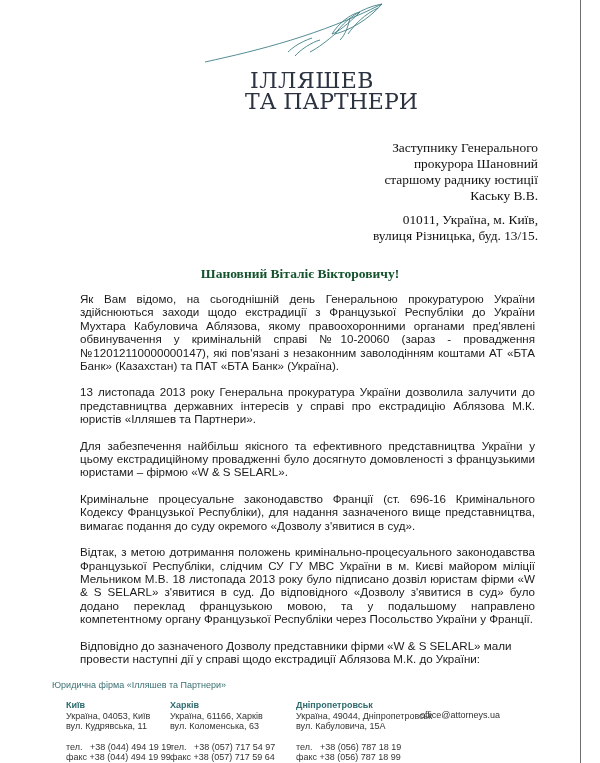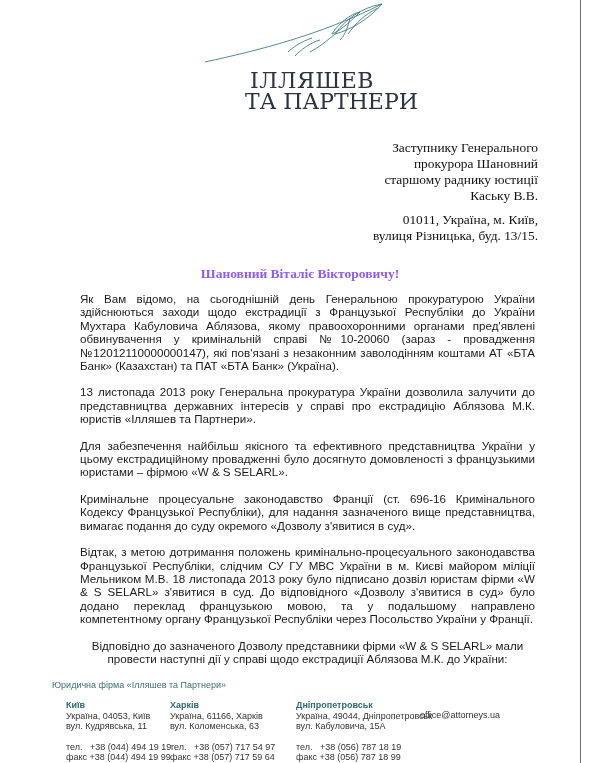--- a/index.html
+++ b/index.html
@@ -5,24 +5,24 @@
   html, body { margin: 0; padding: 0; background: #ffffff; }
   body { width: 600px; height: 763px; position: relative; overflow: hidden; }
   .page { position: absolute; left: 0; top: 0; width: 600px; height: 763px; background: #fff; }
   .edge-line { position: absolute; left: 580px; top: 0; width: 1px; height: 763px; background: #6e6e6e; }
   .logo { position: absolute; left: 200px; top: 0; width: 200px; height: 120px; }
   .logo svg { position: absolute; left: 0; top: 0; }
   .logo-name { position: absolute; left: 250px; top: 70px; font-family: "DejaVu Serif", serif; font-size: 22px; letter-spacing: 0.5px; color: #2b3240; line-height: 22px; }
   .logo-sub { position: absolute; left: 245px; top: 92px; font-family: "DejaVu Serif", serif; font-size: 22px; color: #2b3240; line-height: 20px; letter-spacing: 0px; }
   .addressee { position: absolute; right: 62px; top: 140px; text-align: right; font-family: "Liberation Serif", serif; font-size: 13.4px; line-height: 16px; color: #111; }
   .addressee .gap { height: 8px; }
-  .greeting { position: absolute; left: 0; width: 600px; top: 266px; text-align: center; font-family: "Liberation Serif", serif; font-weight: bold; font-size: 13.5px; color: #8b5cf6; }
+  .greeting { position: absolute; left: 0; width: 600px; top: 266px; text-align: center; font-family: "Liberation Serif", serif; font-weight: bold; font-size: 13.5px; color: #14532d; }
   .body { position: absolute; left: 80px; width: 455px; top: 292px; font-family: "Liberation Sans", sans-serif; font-size: 11.6px; line-height: 13.4px; color: #1a1a1a; }
   .body p { margin: 0 0 13px 0; text-align: justify; }
-  .body p.last { text-align: center; }
+  .body p.last { text-align: left; }
   .footer { position: absolute; left: 52px; top: 680px; width: 530px; font-family: "Liberation Sans", sans-serif; font-size: 9px; line-height: 10.6px; color: #333; }
   .footer .firm { color: #3b6f72; margin-bottom: 7px; }
   .footer .col { position: absolute; top: 20px; }
   .footer .col .city { color: #2e6b6e; font-weight: bold; }
   .footer .col .gap { height: 10px; }
   .footer .c1 { left: 14px; }
   .footer .c2 { left: 118px; }
   .footer .c3 { left: 244px; }
   .footer .email { position: absolute; left: 368px; top: 30px; color: #333; }
   .footer .web { position: absolute; left: 368px; top: 82px; color: #3b6f72; }

